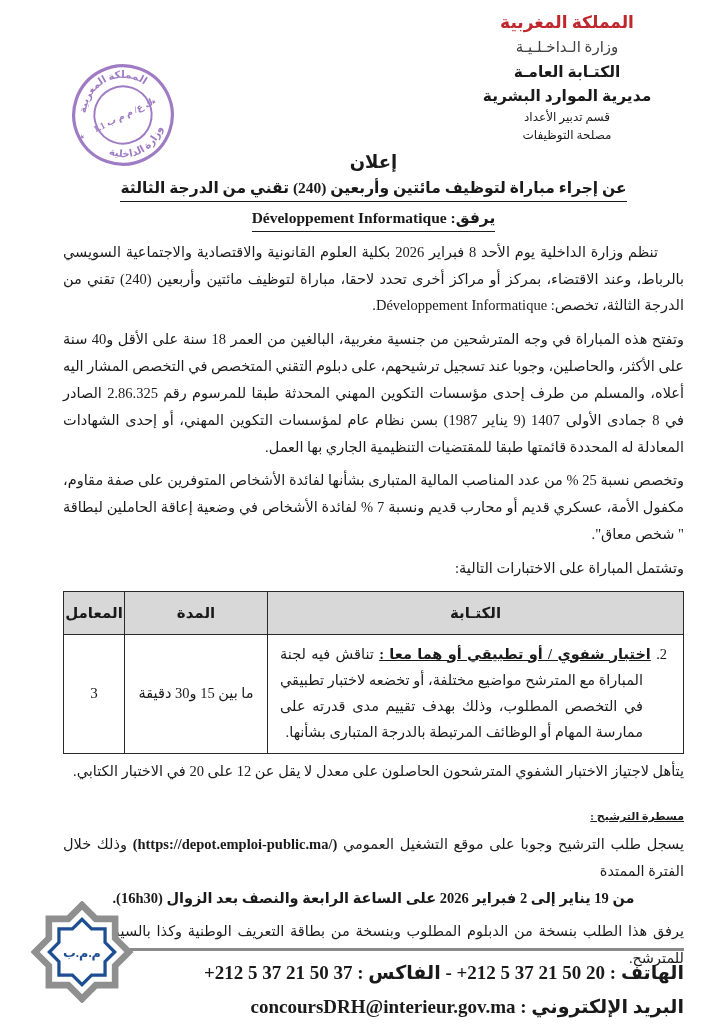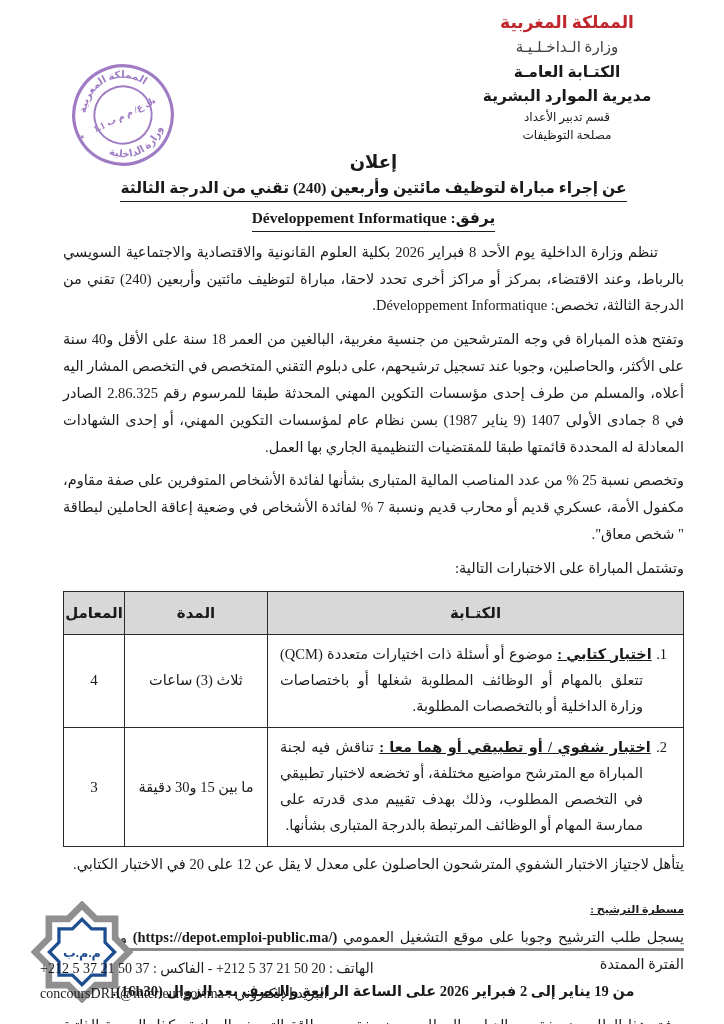--- a/index.html
+++ b/index.html
@@ -51,22 +51,22 @@
   .proc-heading span { text-decoration:underline; }
   .proc-p1 { margin-top:8px; }
   .bold { font-weight:bold; }
   .center-line { display:block; text-align:center; font-weight:bold; }
 
   
   .page-num { position:absolute; top:920px; left:0; right:0; text-align:center;
     font-size:15px; direction:ltr; }
   .footer-rule { position:absolute; top:948px; left:118px; right:40px; height:3px; background:#8a8a8a; }
   .star-logo { position:absolute; top:901px; left:31px; width:102px; height:102px; }
-  .contact-block { position:absolute; top:956px; left:40px; right:40px; text-align:left;
-    font-size:14px; font-weight:normal; line-height:1.8; }
+  .contact-block { position:absolute; top:956px; left:40px; right:40px; text-align:right;
+    font-size:19px; font-weight:bold; line-height:1.8; }
 </style>
 </head>
 <body>
 
 <div class="page">
 
   <div class="stamp">
     <svg viewBox="0 0 100 100" width="106" height="106">
       <g transform="rotate(-26 50 50)">
         <circle cx="50" cy="50" r="46.5" fill="none" stroke="#8a5fb8" stroke-width="3"></circle>
@@ -113,30 +113,20 @@
         <tr>
           <th>الكتـابة</th>
           <th style="width:130px">المدة</th>
           <th style="width:58px">المعامل</th>
         </tr>
       </thead>
       <tbody>
         <tr>
           <td class="exam-cell">
             <div class="exam-hang">
-              <span>1.</span>
-              <span class="exam-title">اختبار كتابي :</span><span> موضوع أو أسئلة ذات اختيارات متعددة (QCM) تتعلق بالمهام أو الوظائف المطلوبة شغلها أو باختصاصات وزارة الداخلية أو بالتخصصات المطلوبة.</span>
-            </div>
-          </td>
-          <td class="mid-cell">ثلاث (3) ساعات</td>
-          <td class="coef-cell">4</td>
-        </tr>
-        <tr>
-          <td class="exam-cell">
-            <div class="exam-hang">
               <span>2.</span>
               <span class="exam-title">اختبار شفوي / أو تطبيقي أو هما معا :</span><span> تناقش فيه لجنة المباراة مع المترشح مواضيع مختلفة، أو تخضعه لاختبار تطبيقي في التخصص المطلوب، وذلك بهدف تقييم مدى قدرته على ممارسة المهام أو الوظائف المرتبطة بالدرجة المتبارى بشأنها.</span>
             </div>
           </td>
           <td class="mid-cell">ما بين 15 و30 دقيقة</td>
           <td class="coef-cell">3</td>
         </tr>
       </tbody>
     </table>
 

